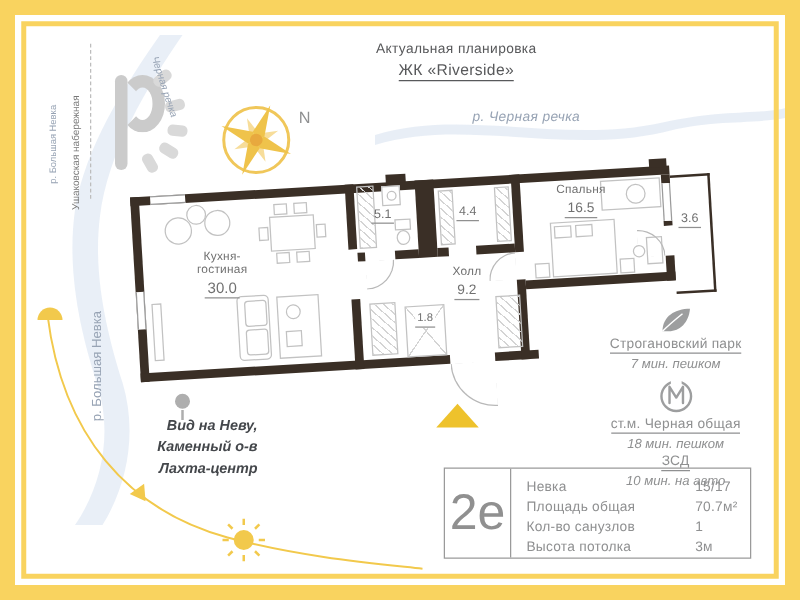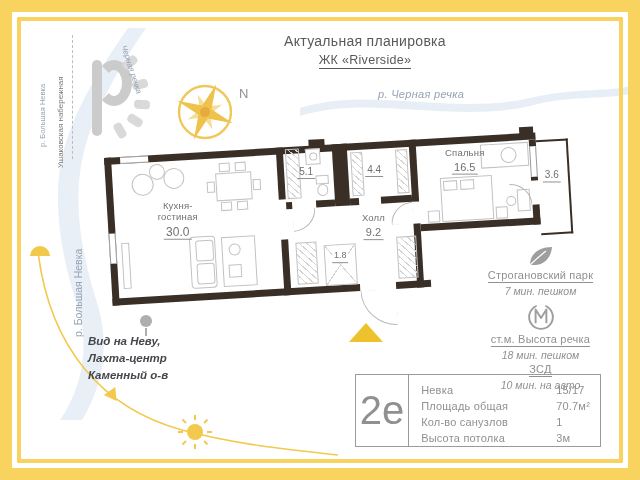--- a/index.html
+++ b/index.html
@@ -9,21 +9,21 @@
   .abs { position:absolute; }
 
   
   .frame-outer { inset:0; border:12px solid var(--yellow-border); z-index:50; pointer-events:none; }
   .frame-inner { inset:17px; border:4px solid var(--yellow-border); z-index:50; pointer-events:none; }
 
   :root { --yellow-border:#f9d35f; --yellow:#f3c94a; --wall:#3a2f26; --fline:#c2c2c2;
           --gray:#8f9091; --rivertxt:#97a3b4; }
 
   .header { left:120px; right:30px; top:33px; text-align:center; color:#58595b; letter-spacing:.3px; }
-  .header .l1 { font-size:14px; }
+  .header .l1 { font-size:11px; }
   .header .l2 { font-size:13.5px; margin-top:3px; }
   .header .l3 { font-size:12.5px; margin-top:4px; }
   .header .l3 span { border-bottom:1px solid #58595b; padding-bottom:1px; }
 
   .vtxt { writing-mode:vertical-rl; transform:rotate(180deg); color:var(--rivertxt); white-space:nowrap; }
 
   
   .plan { left:104px; top:158px; width:466px; height:148px; transform:rotate(-3.4deg);
           transform-origin:0 0; z-index:10; }
   .wall { position:absolute; background:var(--wall); }
@@ -47,21 +47,21 @@
   .rlabel { position:absolute; text-align:center; color:#707070; transform:rotate(3.4deg); line-height:11px; }
   .rname { font-size:9.5px; letter-spacing:.2px; }
   .area { display:inline-block; border-bottom:1px solid #909090; padding:0 2px 1px; }
   .a-lg { font-size:12px; } .a-md { font-size:11px; } .a-sm { font-size:10px; } .a-xs { font-size:9px; }
 
   .poi { left:468px; top:244px; width:145px; display:flex; flex-direction:column; align-items:center;
          color:var(--gray); text-align:center; z-index:5; }
   .poi .nm { font-size:11px; border-bottom:1px solid var(--gray); padding-bottom:1px; margin-top:2px; letter-spacing:.2px; }
   .poi .tm { font-size:10.5px; font-style:italic; margin-top:2px; }
 
-  .view { left:88px; top:333px; width:118px; text-align:left; color:#44474b;
+  .view { left:88px; top:333px; width:118px; text-align:right; color:#44474b;
           font-size:11.5px; font-weight:bold; font-style:italic; line-height:17px; z-index:5; }
 
   .spec { left:355px; top:374px; width:246px; height:73px; border:1px solid #9a9a9a; display:flex; z-index:5; }
   .spec .code { width:62px; border-right:1px solid #9a9a9a; color:#909090; font-size:40px;
                 display:flex; align-items:center; justify-content:center; }
   .spec .rows { flex:1; padding:7px 10px 0 12px; }
   .spec .row { display:flex; font-size:11px; color:#8f9091; line-height:16px; letter-spacing:.2px; }
   .spec .row .lb { width:135px; }
 
   .tri { width:0; height:0; border-left:17px solid transparent; border-right:17px solid transparent;
@@ -250,37 +250,37 @@
     </g>
     <circle r="8" fill="#f2c94c"></circle>
   </svg>
 
   <div class="abs" style="left:139px;top:315px;width:14px;height:22px;">
     <div style="position:absolute;left:1px;top:0;width:12px;height:12px;border-radius:50%;background:#aeaeae;"></div>
     <div style="position:absolute;left:6px;top:13px;width:2px;height:8px;background:#aeaeae;"></div>
   </div>
   <div class="abs view">
     <div>Вид на Неву,</div>
+    <div>Каменный о-в</div>
     <div>Лахта-центр</div>
-    <div>Каменный о-в</div>
   </div>
 
   <div class="abs poi">
     <svg width="27" height="23" viewBox="0 0 27 23">
       <path d="M3,21 C3,9 13,3 25,3 C24,14 17,21 8,21 Z" fill="#9d9e9f"></path>
       <path d="M3,21 C9,15 14,11 19,7" stroke="#fff" stroke-width="1.2" fill="none"></path>
     </svg>
     <div class="nm">Строгановский парк</div>
     <div class="tm">7 мин. пешком</div>
     <svg width="28" height="28" viewBox="0 0 26 26" style="margin-top:6px;">
       <circle cx="13" cy="13" r="11" fill="none" stroke="#9d9e9f" stroke-width="1.8"></circle>
       <rect x="9" y="0" width="8" height="4" fill="#fff"></rect>
       <path d="M8,18 L8,6 L13,14 L18,6 L18,18" fill="none" stroke="#9d9e9f" stroke-width="1.8" stroke-linecap="round" stroke-linejoin="round"></path>
     </svg>
-    <div class="nm">ст.м. Высота речка</div>
+    <div class="nm">ст.м. Черная общая</div>
     <div class="tm">18 мин. пешком</div>
     <div class="nm">ЗСД</div>
     <div class="tm">10 мин. на авто</div>
   </div>
 
   <div class="abs spec">
     <div class="code">2е</div>
     <div class="rows">
       <div class="row">
         <span class="lb">Невка</span>

